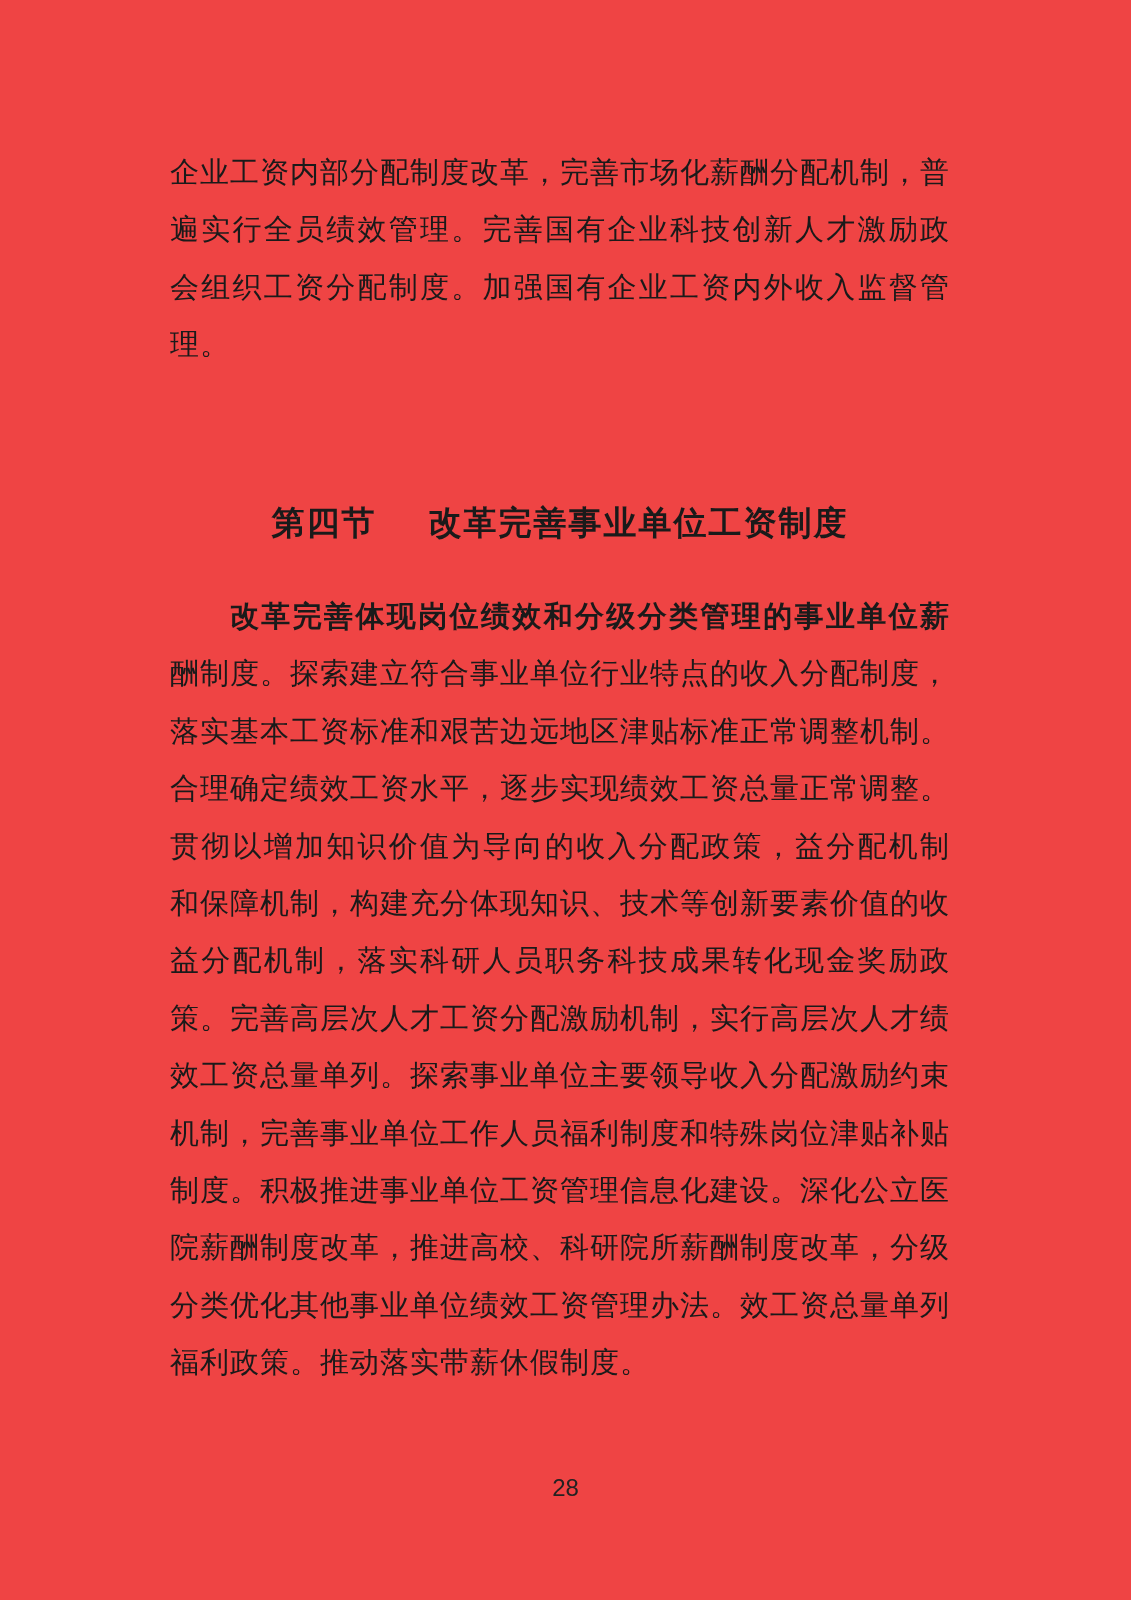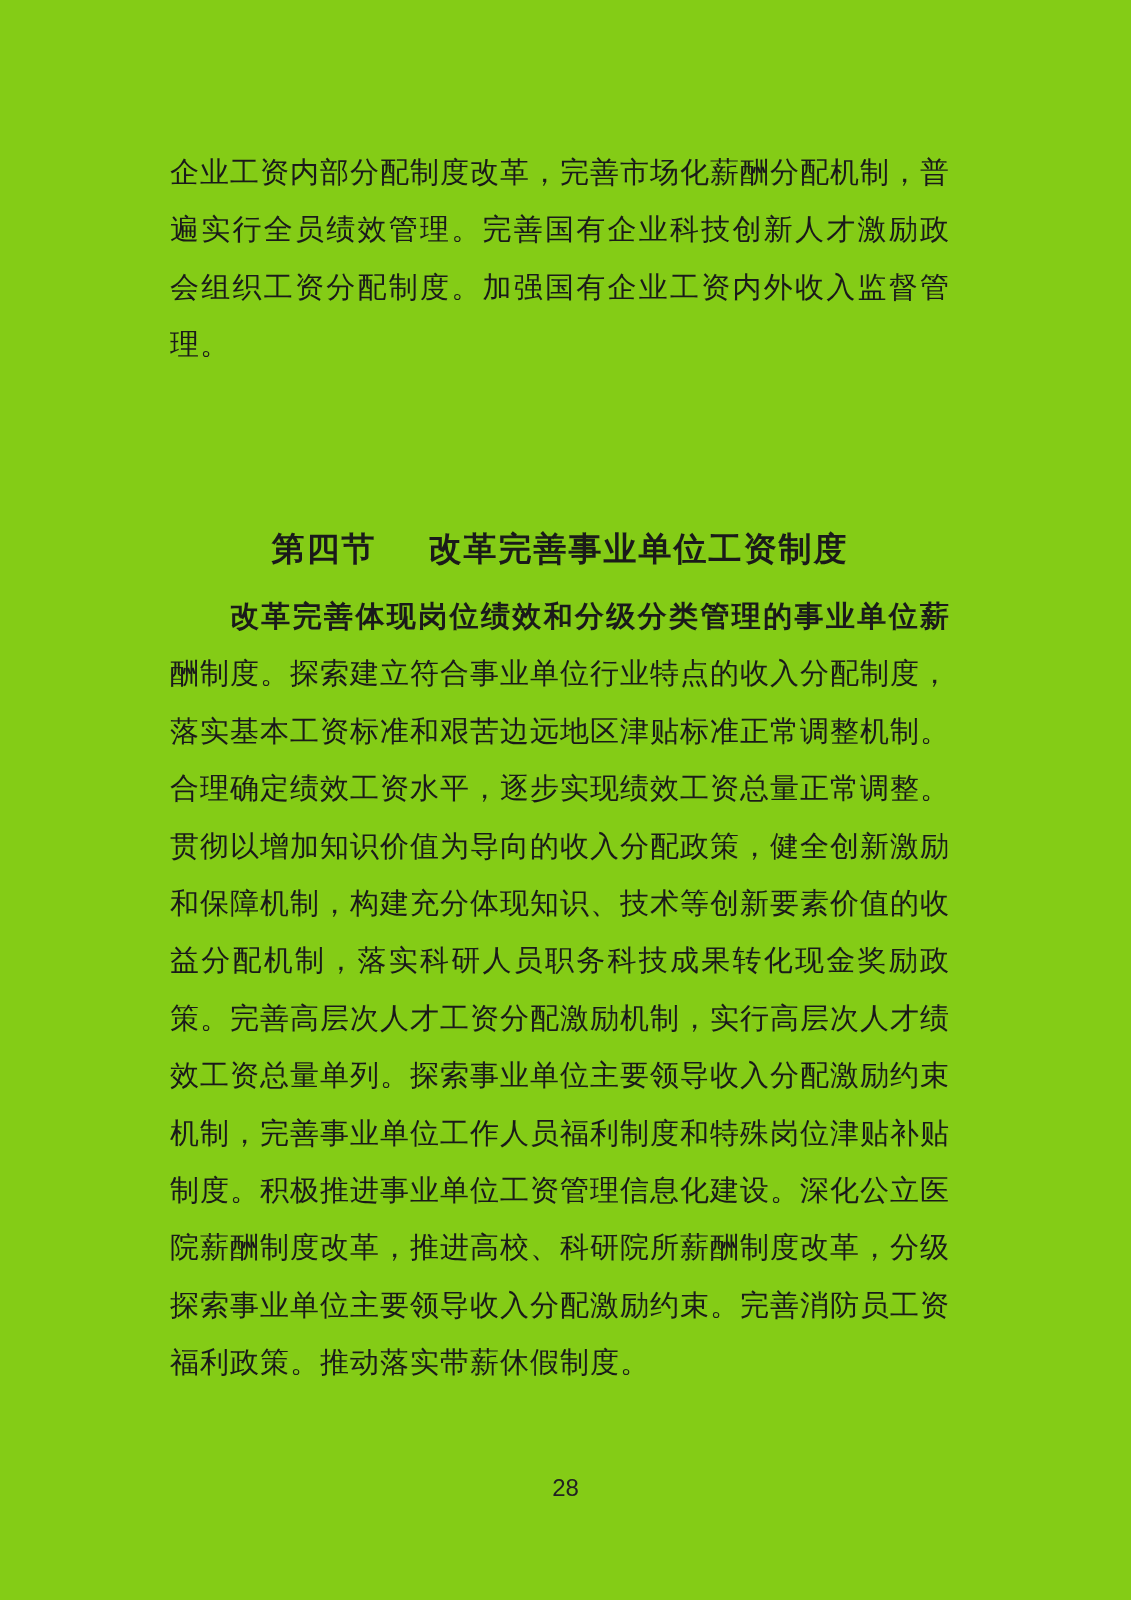--- a/index.html
+++ b/index.html
@@ -5,32 +5,32 @@
   html, body {
     margin: 0;
     padding: 0;
     background: #e8e8e8;
   }
   .page {
     position: relative;
     width: 1131px;
     height: 1600px;
     margin: 0 auto;
-    background: #84cc16;
+    background: #ef4444;
     overflow: hidden;
     font-family: "Liberation Serif", "DejaVu Serif", serif;
     color: #1a1a1a;
   }
   .text-block {
     position: absolute;
     left: 170px;
     width: 780px;
   }
   #paragraph-continued { top: 144px; }
-  #section-heading-row { top: 520px; }
+  #section-heading-row { top: 494px; }
   #paragraph-body { top: 588px; }
 
   .line {
     height: 57.4px;
     line-height: 57.4px;
     font-size: 29px;
     letter-spacing: 1px;
     text-align: justify;
     text-align-last: justify;
     text-justify: inter-character;
@@ -87,27 +87,27 @@
     <div class="heading-line">
       <span class="heading-label">第四节</span><span>改革完善事业单位工资制度</span>
     </div>
   </div>
 
   <div class="text-block" id="paragraph-body">
     <div class="line indent">改革完善体现岗位绩效和分级分类管理的事业单位薪</div>
     <div class="line">酬制度。探索建立符合事业单位行业特点的收入分配制度，</div>
     <div class="line">落实基本工资标准和艰苦边远地区津贴标准正常调整机制。</div>
     <div class="line">合理确定绩效工资水平，逐步实现绩效工资总量正常调整。</div>
-    <div class="line">贯彻以增加知识价值为导向的收入分配政策，健全创新激励</div>
+    <div class="line">贯彻以增加知识价值为导向的收入分配政策，益分配机制</div>
     <div class="line">和保障机制，构建充分体现知识、技术等创新要素价值的收</div>
     <div class="line">益分配机制，落实科研人员职务科技成果转化现金奖励政</div>
     <div class="line">策。完善高层次人才工资分配激励机制，实行高层次人才绩</div>
     <div class="line">效工资总量单列。探索事业单位主要领导收入分配激励约束</div>
     <div class="line">机制，完善事业单位工作人员福利制度和特殊岗位津贴补贴</div>
     <div class="line">制度。积极推进事业单位工资管理信息化建设。深化公立医</div>
     <div class="line">院薪酬制度改革，推进高校、科研院所薪酬制度改革，分级</div>
-    <div class="line">探索事业单位主要领导收入分配激励约束。完善消防员工资</div>
+    <div class="line">分类优化其他事业单位绩效工资管理办法。效工资总量单列</div>
     <div class="line last">福利政策。推动落实带薪休假制度。</div>
   </div>
 
   <div class="footer">28</div>
 
 </div>
 
 </body></html>

